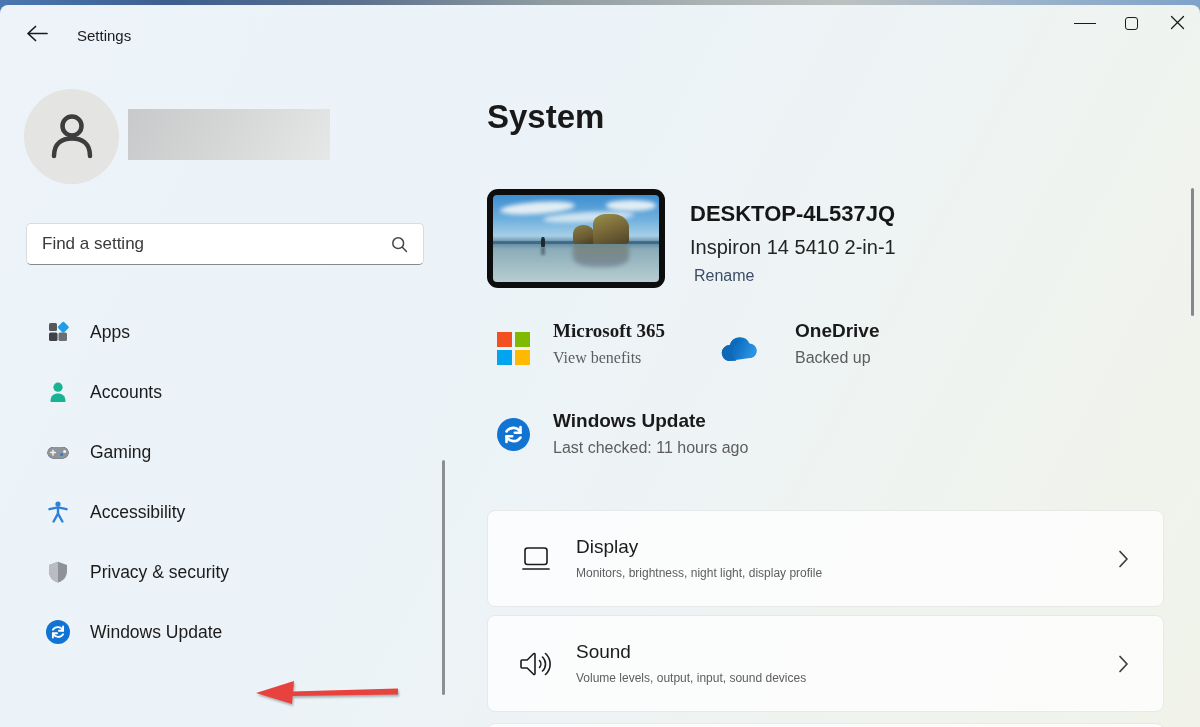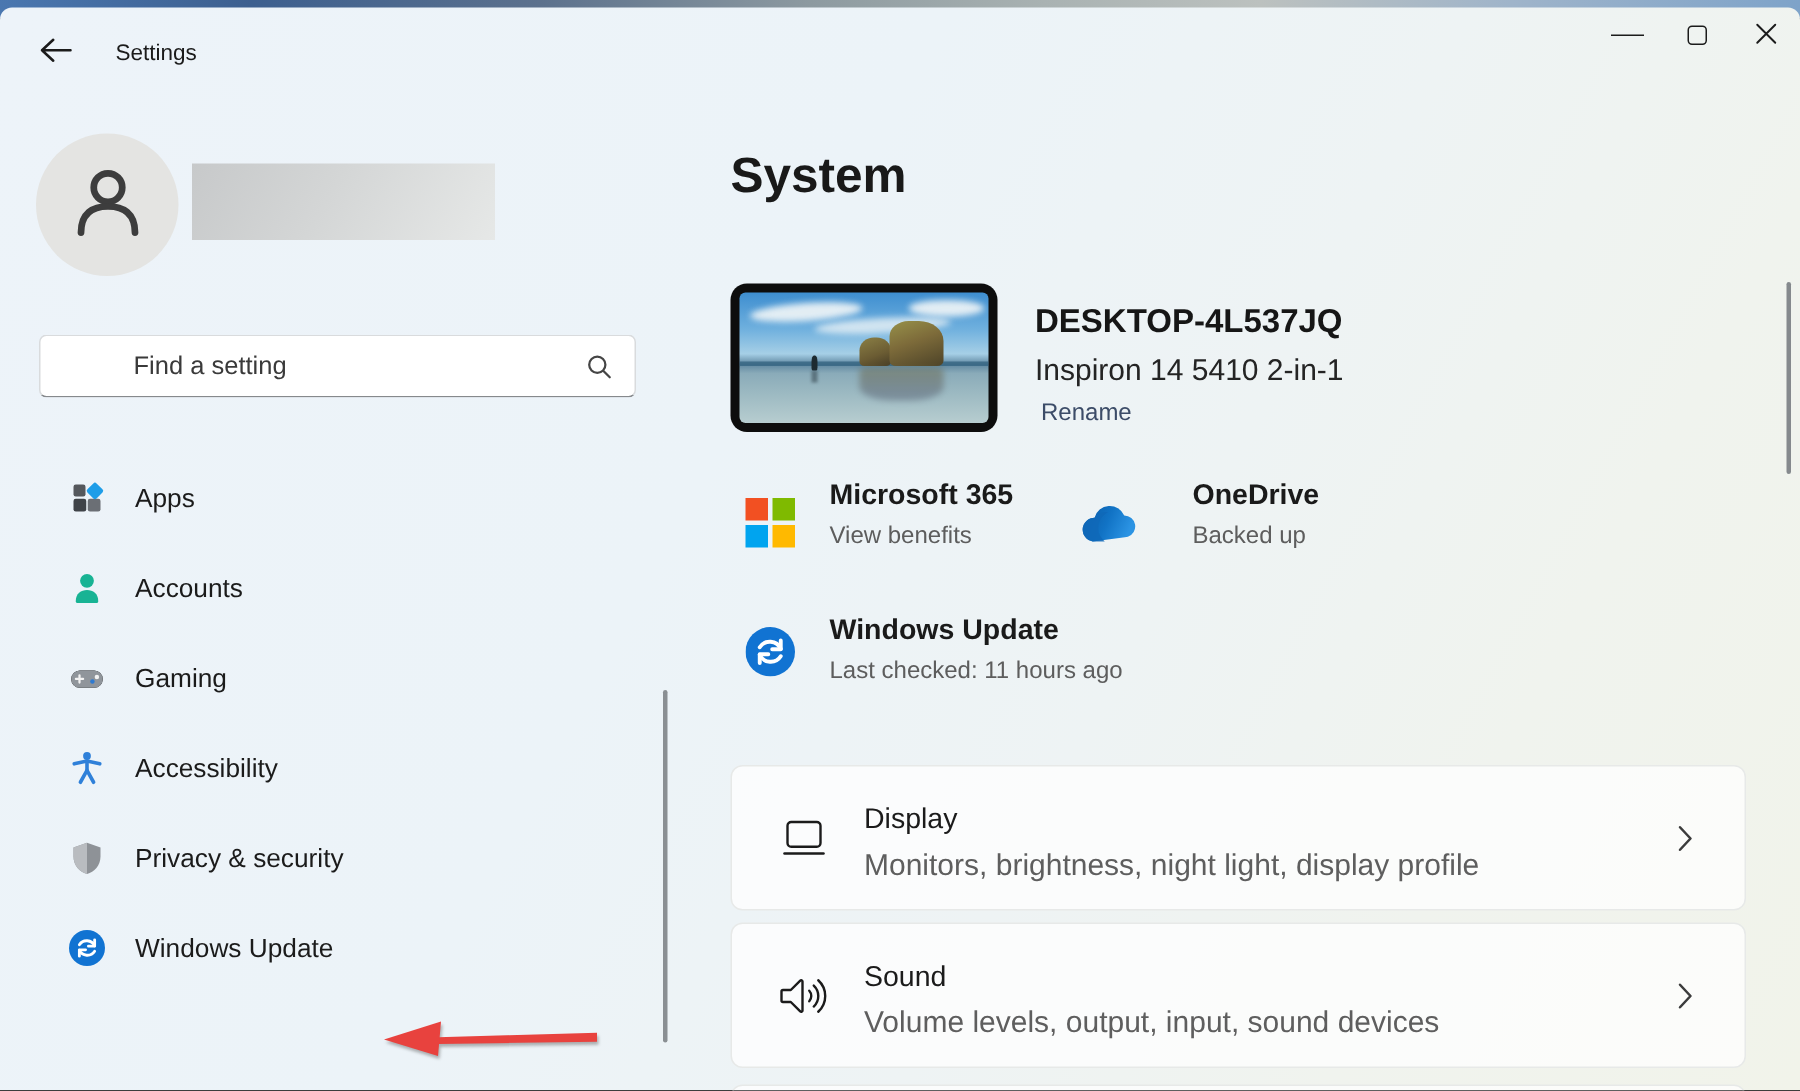--- a/index.html
+++ b/index.html
@@ -23,21 +23,21 @@
   .win-btn { width:46px; height:33px; display:flex; align-items:center; justify-content:center; background:transparent; border:none; cursor:pointer; }
   .min-glyph { width:22px; border-top:1.6px solid #1b1b1b; }
   .max-glyph { width:13px; height:13px; border:1.4px solid #1b1b1b; border-radius:3px; }
 
   
   .avatar { position:absolute; left:24px; top:84px; width:95px; height:95px; border-radius:50%; background:#e4e4e2;
     display:flex; align-items:center; justify-content:center; }
   .redacted-name { position:absolute; left:128px; top:104px; width:202px; height:51px;
     background:linear-gradient(120deg,#c7c9ca 0%,#d4d6d6 45%,#e6e8e7 100%); }
   .searchbox { position:absolute; left:26px; top:218px; width:398px; height:42px; background:#fff;
-    border:1px solid #d9dbdd; border-bottom-color:#86898c; border-radius:5px; display:flex; align-items:center;padding-left:47px; }
+    border:1px solid #d9dbdd; border-bottom-color:#86898c; border-radius:5px; display:flex; align-items:center; }
   .searchbox input { flex:1; border:none; outline:none; background:transparent; font-family:inherit;
     font-size:17px; color:#1b1b1b; padding:0 10px 0 15px; }
   .searchbox input::placeholder { color:#3a3a3a; opacity:1; }
   .search-icon { margin-right:15px; display:flex; }
 
   .nav { position:absolute; left:8px; top:307px; width:420px; }
   .nav-item { position:relative; height:40px; margin-bottom:20px; display:flex; align-items:center;
     border-radius:6px; cursor:pointer; padding-left:38px; }
   .nav-item .nicon { position:absolute; left:38px; width:24px; height:24px; display:flex; align-items:center; justify-content:center; }
   .nav-item .nlabel { margin-left:44px; font-size:17.5px; color:#1b1b1b; }
@@ -65,36 +65,36 @@
   .person { position:absolute; left:29%; top:48%; width:2.5%; height:12%; background:#1d2a30; border-radius:40% 40% 20% 20%; }
   .person-reflect { position:absolute; left:29%; top:60%; width:2.5%; height:9%; background:#2b3a42; opacity:.5; filter:blur(1px); }
 
   .device-name { position:absolute; left:690px; top:196px; font-size:22px; font-weight:700; color:#161616; }
   .device-model { position:absolute; left:690px; top:231px; font-size:20px; color:#242424; }
   .rename-link { position:absolute; left:694px; top:262px; font-size:16px; color:#3c4c68; cursor:pointer; background:transparent; border:none; font-family:inherit; }
 
   .qi-title { font-size:19px; font-weight:700; color:#1a1a1a; }
   .qi-sub { font-size:16px; color:#5d5d5d; margin-top:7px; }
   .qi-block { position:absolute; }
-  .qi-ms { left:553px; top:315px; } .qi-od { left:780px; top:315px;margin-left:15px; } .qi-wu { left:553px; top:405px; }
+  .qi-ms { left:553px; top:315px;font-family:Liberation Serif, serif; } .qi-od { left:780px; top:315px;margin-left:15px; } .qi-wu { left:553px; top:405px; }
 
   .ms-logo { position:absolute; left:497px; top:327px; width:33px; height:33px;
     display:grid; grid-template-columns:15px 15px; grid-template-rows:15px 15px; gap:3px; }
   .ms-logo div:nth-child(1){background:#f25022;} .ms-logo div:nth-child(2){background:#7fba00;}
   .ms-logo div:nth-child(3){background:#00a4ef;} .ms-logo div:nth-child(4){background:#ffb900;}
   .od-icon { position:absolute; left:718px; top:331px; }
   .wu-icon-main { position:absolute; left:497px; top:413px; }
 
   .card { position:absolute; left:487px; width:677px; height:97px; background:rgba(255,255,255,.74);
     border:1px solid #e7e9e8; border-radius:8px; cursor:pointer; }
   .card-display { top:505px; } .card-sound { top:610px; }
   .card-partial { top:718px; height:30px; }
   .card .cicon { position:absolute; left:30px; top:50%; transform:translateY(-50%); width:36px; display:flex; justify-content:center; }
   .card .ctitle { position:absolute; left:88px; top:25px; font-size:19px; color:#1b1b1b; }
-  .card .csub { position:absolute; left:88px; top:55px; font-size:20px; color:#5e5e5e; }
+  .card .csub { position:absolute; left:88px; top:55px; font-size:12px; color:#5e5e5e; }
   .card .chev { position:absolute; right:34px; top:50%; transform:translateY(-50%); display:flex; }
 
   .red-arrow { position:absolute; left:252px; top:665px; pointer-events:none; filter:drop-shadow(1px 2px 1px rgba(90,90,90,.45)); }
 </style>
 </head>
 <body>
 
 <div class="desktop-strip"></div>
 
 <div class="window">

